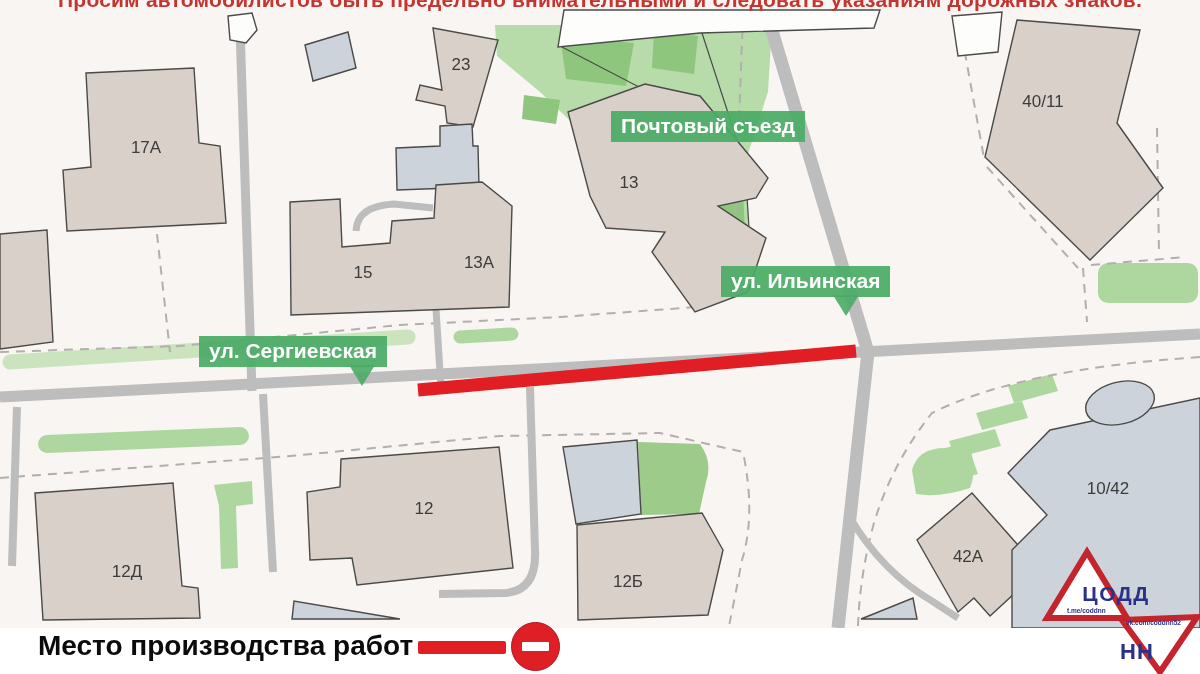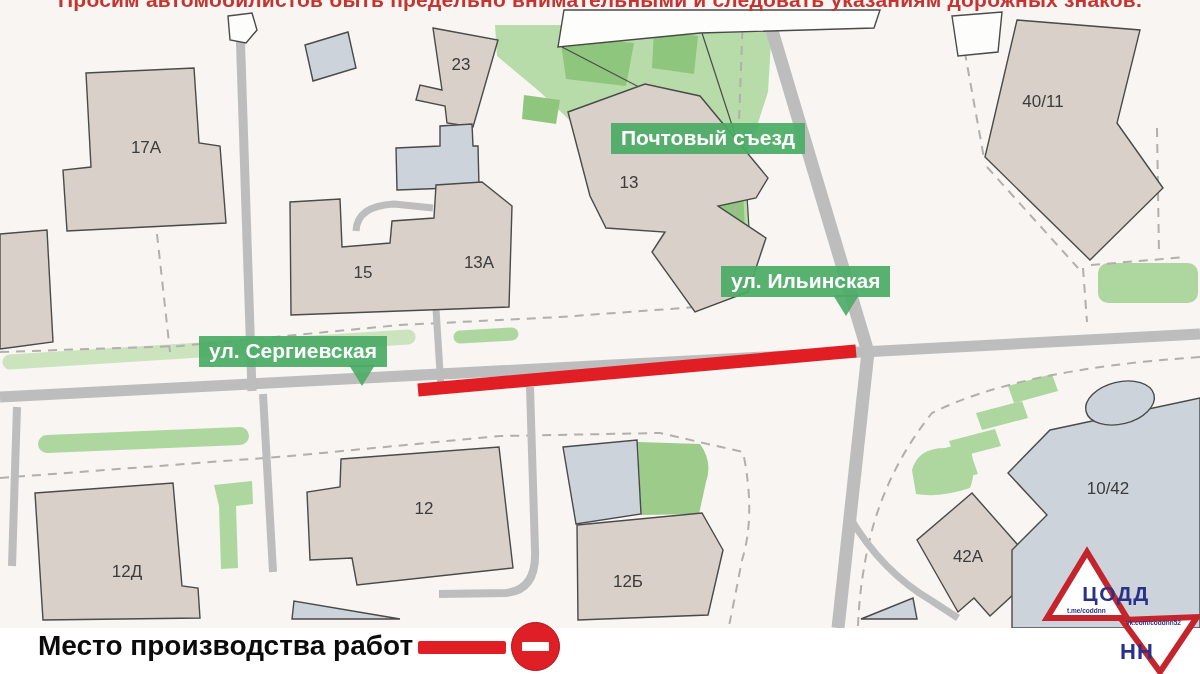--- a/index.html
+++ b/index.html
@@ -114,21 +114,21 @@
       <text x="127" y="577">12Д</text>
       <text x="424" y="514">12</text>
       <text x="628" y="587">12Б</text>
       <text x="968" y="562">42А</text>
       <text x="1108" y="494">10/42</text>
     </g>
   </svg>
 
   <div class="warning">Просим автомобилистов быть предельно внимательными и следовать указаниям дорожных знаков.</div>
 
-  <div class="street-badge" style="left:611px;top:111px;margin-top:12px;">
+  <div class="street-badge" style="left:611px;top:111px;">
     <span>Почтовый съезд</span>
   </div>
   <div class="street-badge" style="left:199px;top:336px;">
     <span>ул. Сергиевская</span>
     <span class="badge-pointer" style="left:150px;"></span>
   </div>
   <div class="street-badge" style="left:721px;top:266px;">
     <span>ул. Ильинская</span>
     <span class="badge-pointer" style="left:112px;"></span>
   </div>

